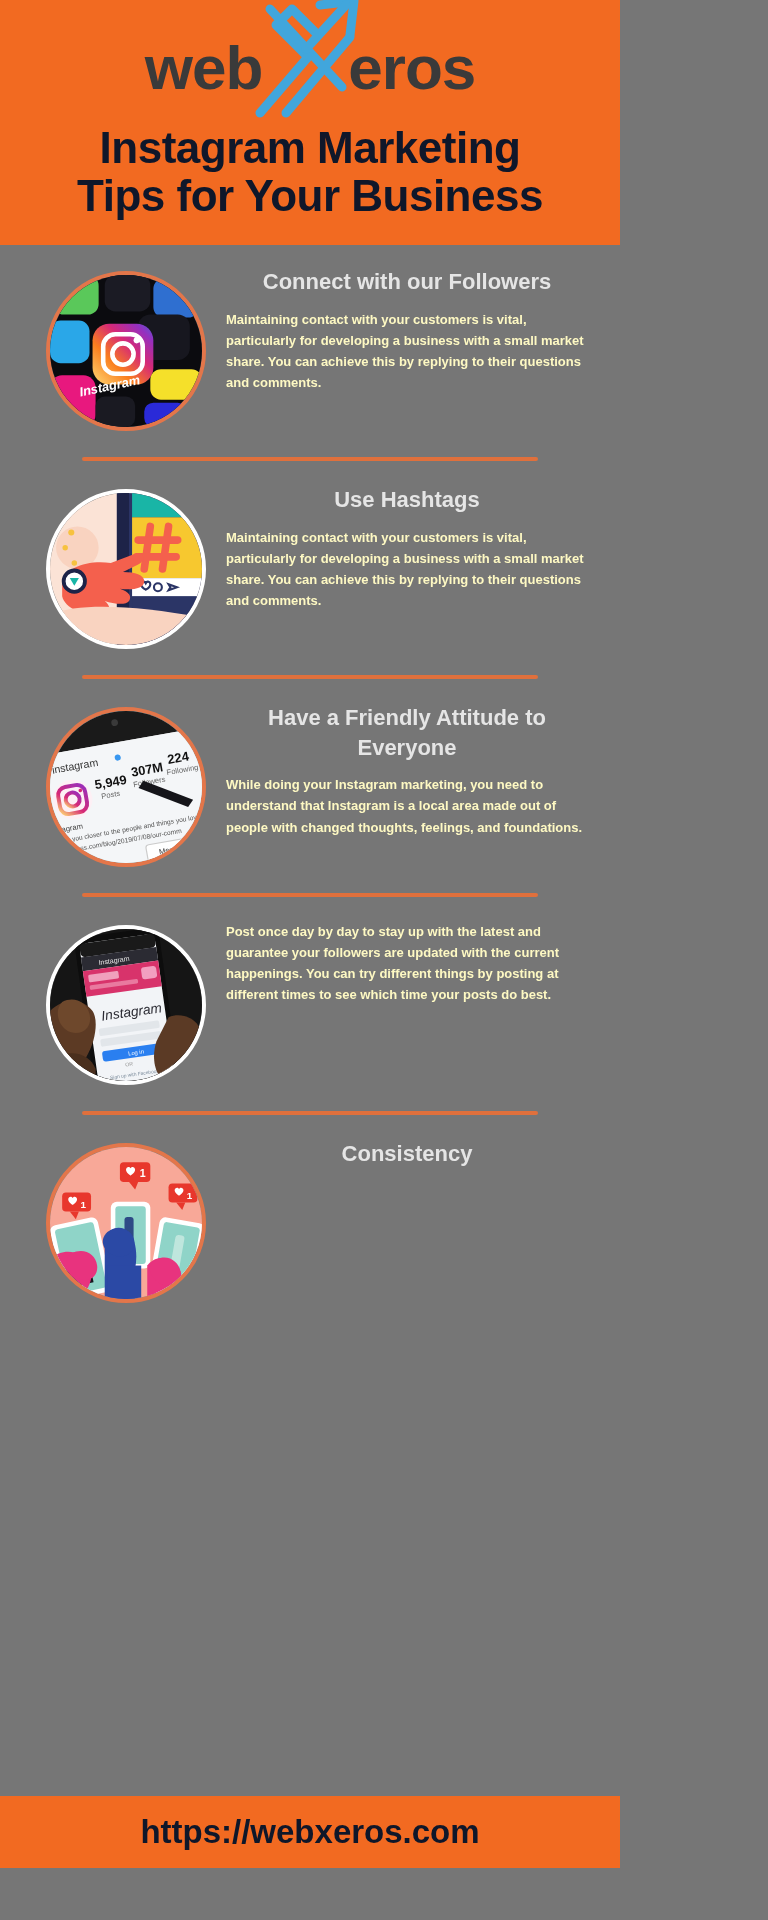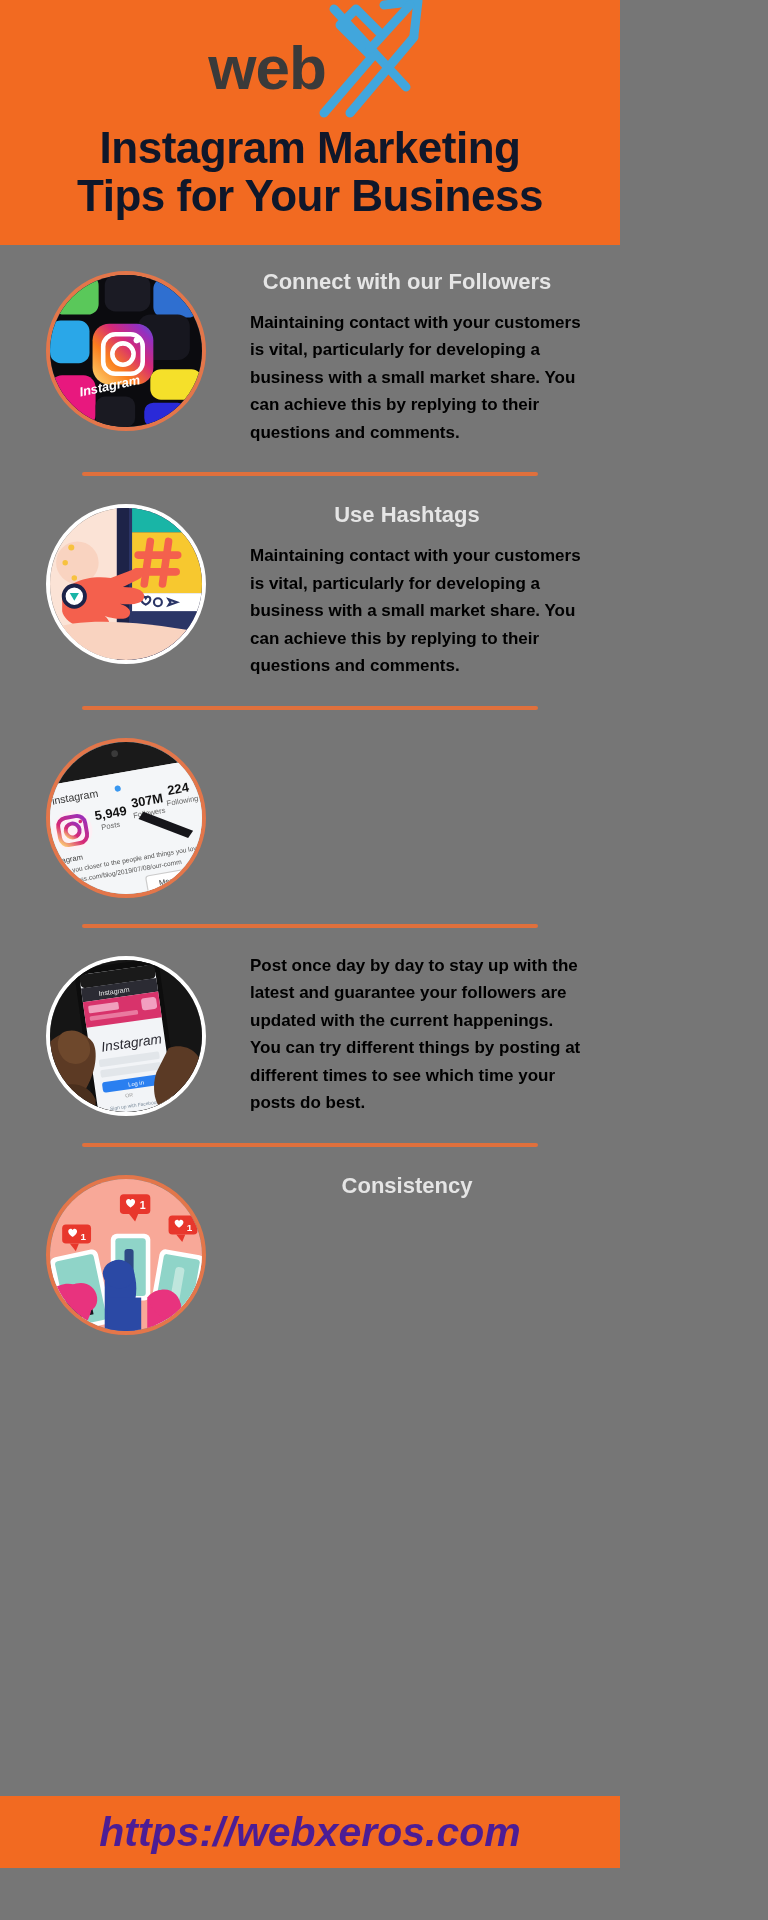--- a/index.html
+++ b/index.html
@@ -40,34 +40,34 @@
   }
   .circle.ring-orange { border:4px solid #E3764A; }
   .circle.ring-white  { border:4px solid #FFFFFF; }
 
   .tip-body { flex:1 1 auto; padding-left:14px; padding-right:4px; }
   .tip-title {
     color:#e5e5e5; font-size:22px; font-weight:bold; text-align:center;
     line-height:1.35; margin-bottom:12px;
   }
   .tip-text {
-    color:#000000; font-size:17px; font-weight:bold; line-height:1.62;margin-left:24px;
+    color:#fef9c3; font-size:13px; font-weight:bold; line-height:1.62;
   }
 
   .divider {
     height:4px; background:#E0703C; border-radius:2px;
     margin:26px 82px 24px 82px;
   }
 
   
   .footer {
     background:#F26A21; height:72px; flex:0 0 auto;
     display:flex; align-items:center; justify-content:center;
   }
-  .footer-url { color:#4c1d95; font-size:41px; font-weight:bold; letter-spacing:0px;font-style:italic; }
+  .footer-url { color:#0f172a; font-size:33px; font-weight:bold; letter-spacing:0px; }
   .footer-pad { height:52px; background:#767676; flex:0 0 auto; }
 
   
   .art { width:100%; height:100%; display:block; }
 </style>
 </head>
 <body>
 
 <div class="page">
 
@@ -81,20 +81,21 @@
           <g fill="none" stroke="#41A6DC" stroke-width="9" stroke-linejoin="round" stroke-linecap="round">
             <path d="M14 118 L62 62 L30 30 L46 14 L70 38"></path>
             <path d="M40 118 L104 42"></path>
             <path d="M24 14 L96 92"></path>
           </g>
           <path d="M74 10 L108 6 L104 40" fill="none" stroke="#41A6DC" stroke-width="9" stroke-linejoin="round" stroke-linecap="round"></path>
           <path d="M100 10 L60 54" fill="none" stroke="#41A6DC" stroke-width="9" stroke-linecap="round"></path>
         </svg>
       </span>
 
+      <span class="logo-text">eros</span>
     </div>
 
     <div class="title">Instagram Marketing Tips for Your Business</div>
   </div>
 
   <div class="body-area">
 
     <div class="tip">
       <div class="tip-media">
         <div class="circle ring-orange">
@@ -207,20 +208,24 @@
               <text x="2" y="72" font-family="sans-serif" font-size="5" fill="#444">tagram</text>
               <text x="2" y="79" font-family="sans-serif" font-size="4.4" fill="#555">ing you closer to the people and things you love</text>
               <text x="2" y="86" font-family="sans-serif" font-size="4.4" fill="#555">m-press.com/blog/2019/07/08/our-comm</text>
               <rect x="56" y="90" width="40" height="11" rx="2" fill="#fff" stroke="#ccc" stroke-width="0.8"></rect>
               <text x="64" y="97.5" font-family="sans-serif" font-size="5" fill="#333">Message</text>
               <path d="M62 48 L92 66 L88 70 L58 52 Z" fill="#15151a"></path>
             </g>
           </svg>
         </div>
       </div>
+      <div class="tip-body">
+        <div class="tip-title">Have a Friendly Attitude to Everyone</div>
+        <div class="tip-text">While doing your Instagram marketing, you need to understand that Instagram is a local area made out of people with changed thoughts, feelings, and foundations.</div>
+      </div>
     </div>
 
     <div class="divider"></div>
 
     <div class="tip">
       <div class="tip-media">
         <div class="circle ring-white">
           <svg class="art" viewBox="0 0 100 100" preserveAspectRatio="xMidYMid slice">
             <rect width="100" height="100" fill="#151515"></rect>
             <g transform="rotate(-8 50 50)">

